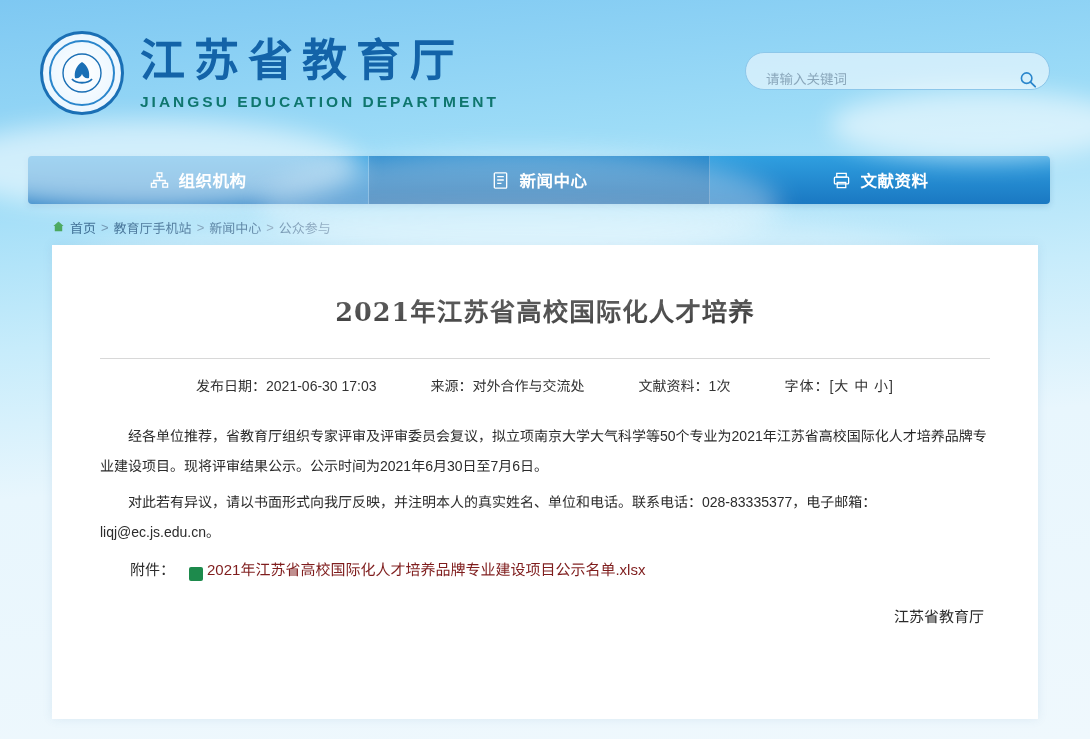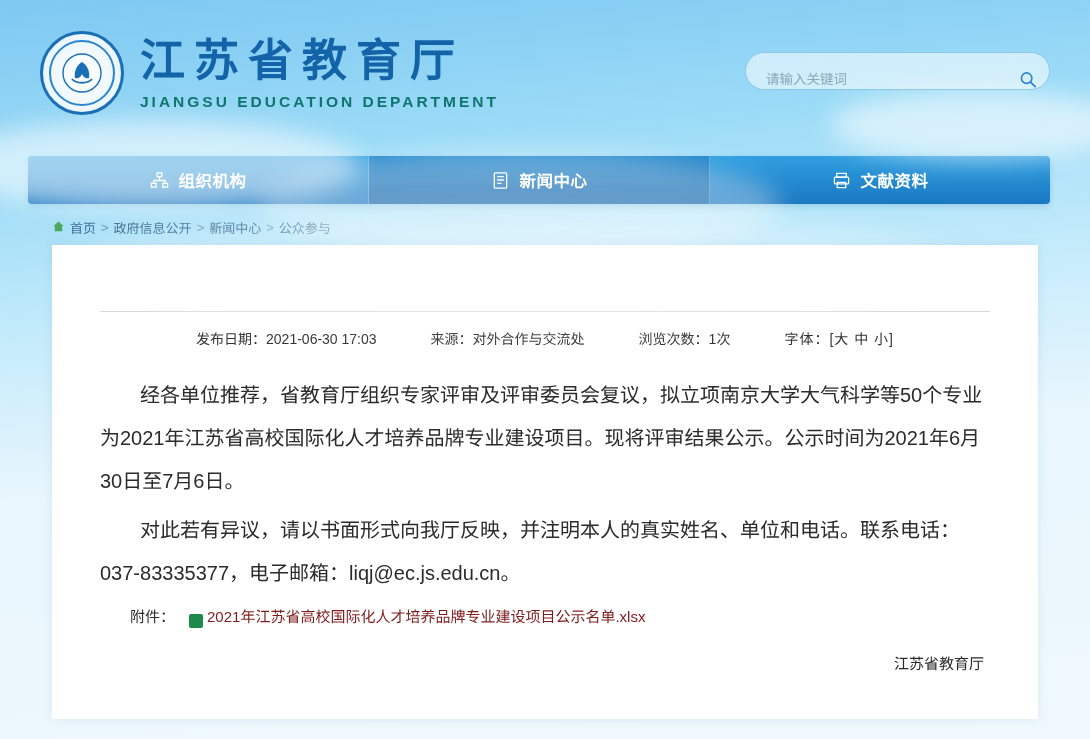--- a/index.html
+++ b/index.html
@@ -181,21 +181,21 @@
     display: flex;
     justify-content: center;
     gap: 54px;
     font-size: 14px;
     color: #333;
   }
   .meta .font-sizes { letter-spacing: 1px; }
   .meta .fs-link { cursor: pointer; }
   .body-text {
     margin-top: 26px;
-    font-size: 20px;
+    font-size: 14px;
     line-height: 2.15;
     color: #2b2b2b;
   }
   .body-text p { margin: 0 0 6px 0; text-indent: 2em; }
   .attach-row {
     margin-top: 4px;
     text-indent: 2em;
     font-size: 15px;
     line-height: 2.15;
     color: #2b2b2b;
@@ -305,49 +305,50 @@
 </div>
 
 <div class="breadcrumb">
   <span class="home-ico">
     <svg width="13" height="13" viewBox="0 0 14 14" aria-hidden="true">
       <path d="M7 1.5 L12.5 6.5 H11 V12 H3 V6.5 H1.5 Z" fill="#4aa85e"></path>
     </svg>
   </span>
   <a href="#">首页</a>
   <span class="sep">&gt;</span>
-  <a href="#">政府信息公开</a>
+  <a href="#">教育厅手机站</a>
   <span class="sep">&gt;</span>
   <a href="#">新闻中心</a>
   <span class="sep">&gt;</span>
   <a href="#">公众参与</a>
 </div>
 
 <div class="card">
   <div class="doc-title">
+    <div>2021年江苏省高校国际化人才培养</div>
   </div>
 
   <div class="meta">
     <div>
       <span>发布日期：</span><span>2021-06-30 17:03</span>
     </div>
     <div>
       <span>来源：</span><span>对外合作与交流处</span>
     </div>
     <div>
-      <span>浏览次数：</span><span>1次</span>
+      <span>文献资料：</span><span>1次</span>
     </div>
     <div class="font-sizes">
       <span>字体：</span><span>[</span><span class="fs-link">大</span>&nbsp;<span class="fs-link">中</span>&nbsp;<span class="fs-link">小</span><span>]</span>
     </div>
   </div>
 
   <div class="body-text">
     <p>经各单位推荐，省教育厅组织专家评审及评审委员会复议，拟立项南京大学大气科学等50个专业为2021年江苏省高校国际化人才培养品牌专业建设项目。现将评审结果公示。公示时间为2021年6月30日至7月6日。</p>
-    <p>对此若有异议，请以书面形式向我厅反映，并注明本人的真实姓名、单位和电话。联系电话：037-83335377，电子邮箱：liqj@ec.js.edu.cn。</p>
+    <p>对此若有异议，请以书面形式向我厅反映，并注明本人的真实姓名、单位和电话。联系电话：028-83335377，电子邮箱：liqj@ec.js.edu.cn。</p>
   </div>
 
   <div class="attach-row">
     <span>附件：</span><span class="xls-ico">X</span><a class="attach-link" href="#">2021年江苏省高校国际化人才培养品牌专业建设项目公示名单.xlsx</a>
   </div>
 
   <div class="signature">
     <div>江苏省教育厅</div>
   </div>
 </div>

